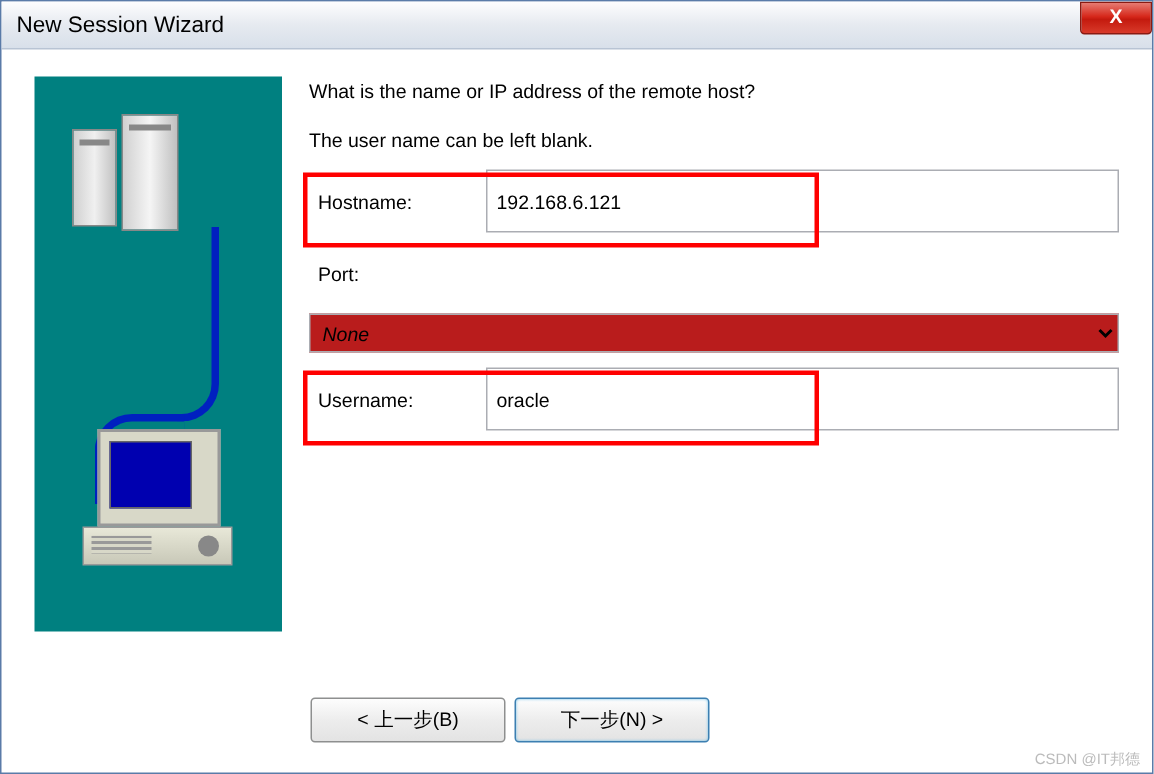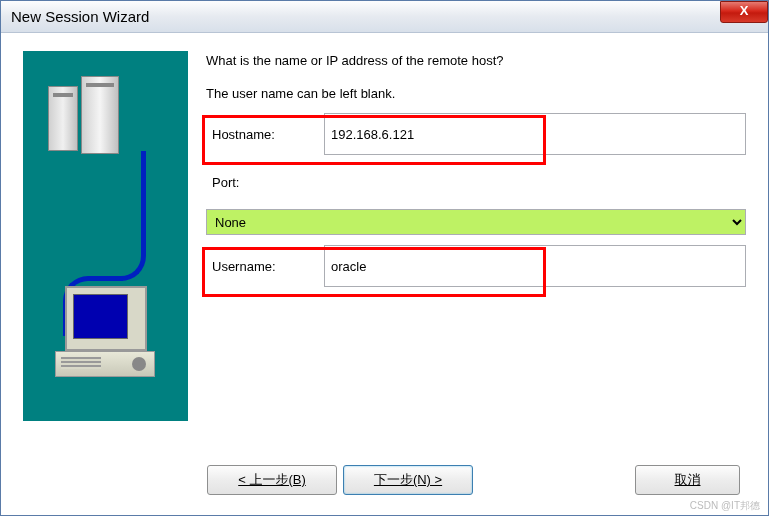--- a/index.html
+++ b/index.html
@@ -89,21 +89,22 @@
       font-size: 13px;
       outline: none;
       background: #fff;
     }
     .select-input {
       flex: 1;
       height: 26px;
       border: 1px solid #abadb3;
       padding: 2px 4px;
       font-size: 13px;
-      background: #bef264;
+      background: #b91c1c;
+      font-style: italic;
     }
     .highlight-hostname {
       position: relative;
     }
     .highlight-hostname::before {
       content: '';
       position: absolute;
       left: -4px;
       top: -4px;
       width: 338px;
@@ -127,21 +128,20 @@
     .button-bar {
       position: absolute;
       bottom: 20px;
       left: 0;
       right: 0;
       display: flex;
       gap: 8px;
       padding: 0 28px;
       justify-content: flex-end;
       align-items: center;
-      text-decoration: underline;
     }
     .button-bar .spacer {
       flex: 1;
     }
     .wiz-button {
       min-width: 130px;
       height: 30px;
       background: linear-gradient(to bottom, #fdfdfd 0%, #ededed 50%, #e3e3e3 100%);
       border: 1px solid #8e8f8f;
       border-radius: 3px;
@@ -261,16 +261,15 @@
   </div>
 </div>
 
 <div class="button-bar">
   <div style="width:170px"></div>
   <div class="button-row-center">
     <button class="wiz-button">&lt; 上一步(B)</button>
     <button class="wiz-button focused">下一步(N) &gt;</button>
   </div>
   <div class="spacer"></div>
-  <button class="wiz-button" style="min-width:105px">取消</button>
 </div>
 
 <div class="watermark">CSDN @IT邦德</div>
 
 </body></html>

